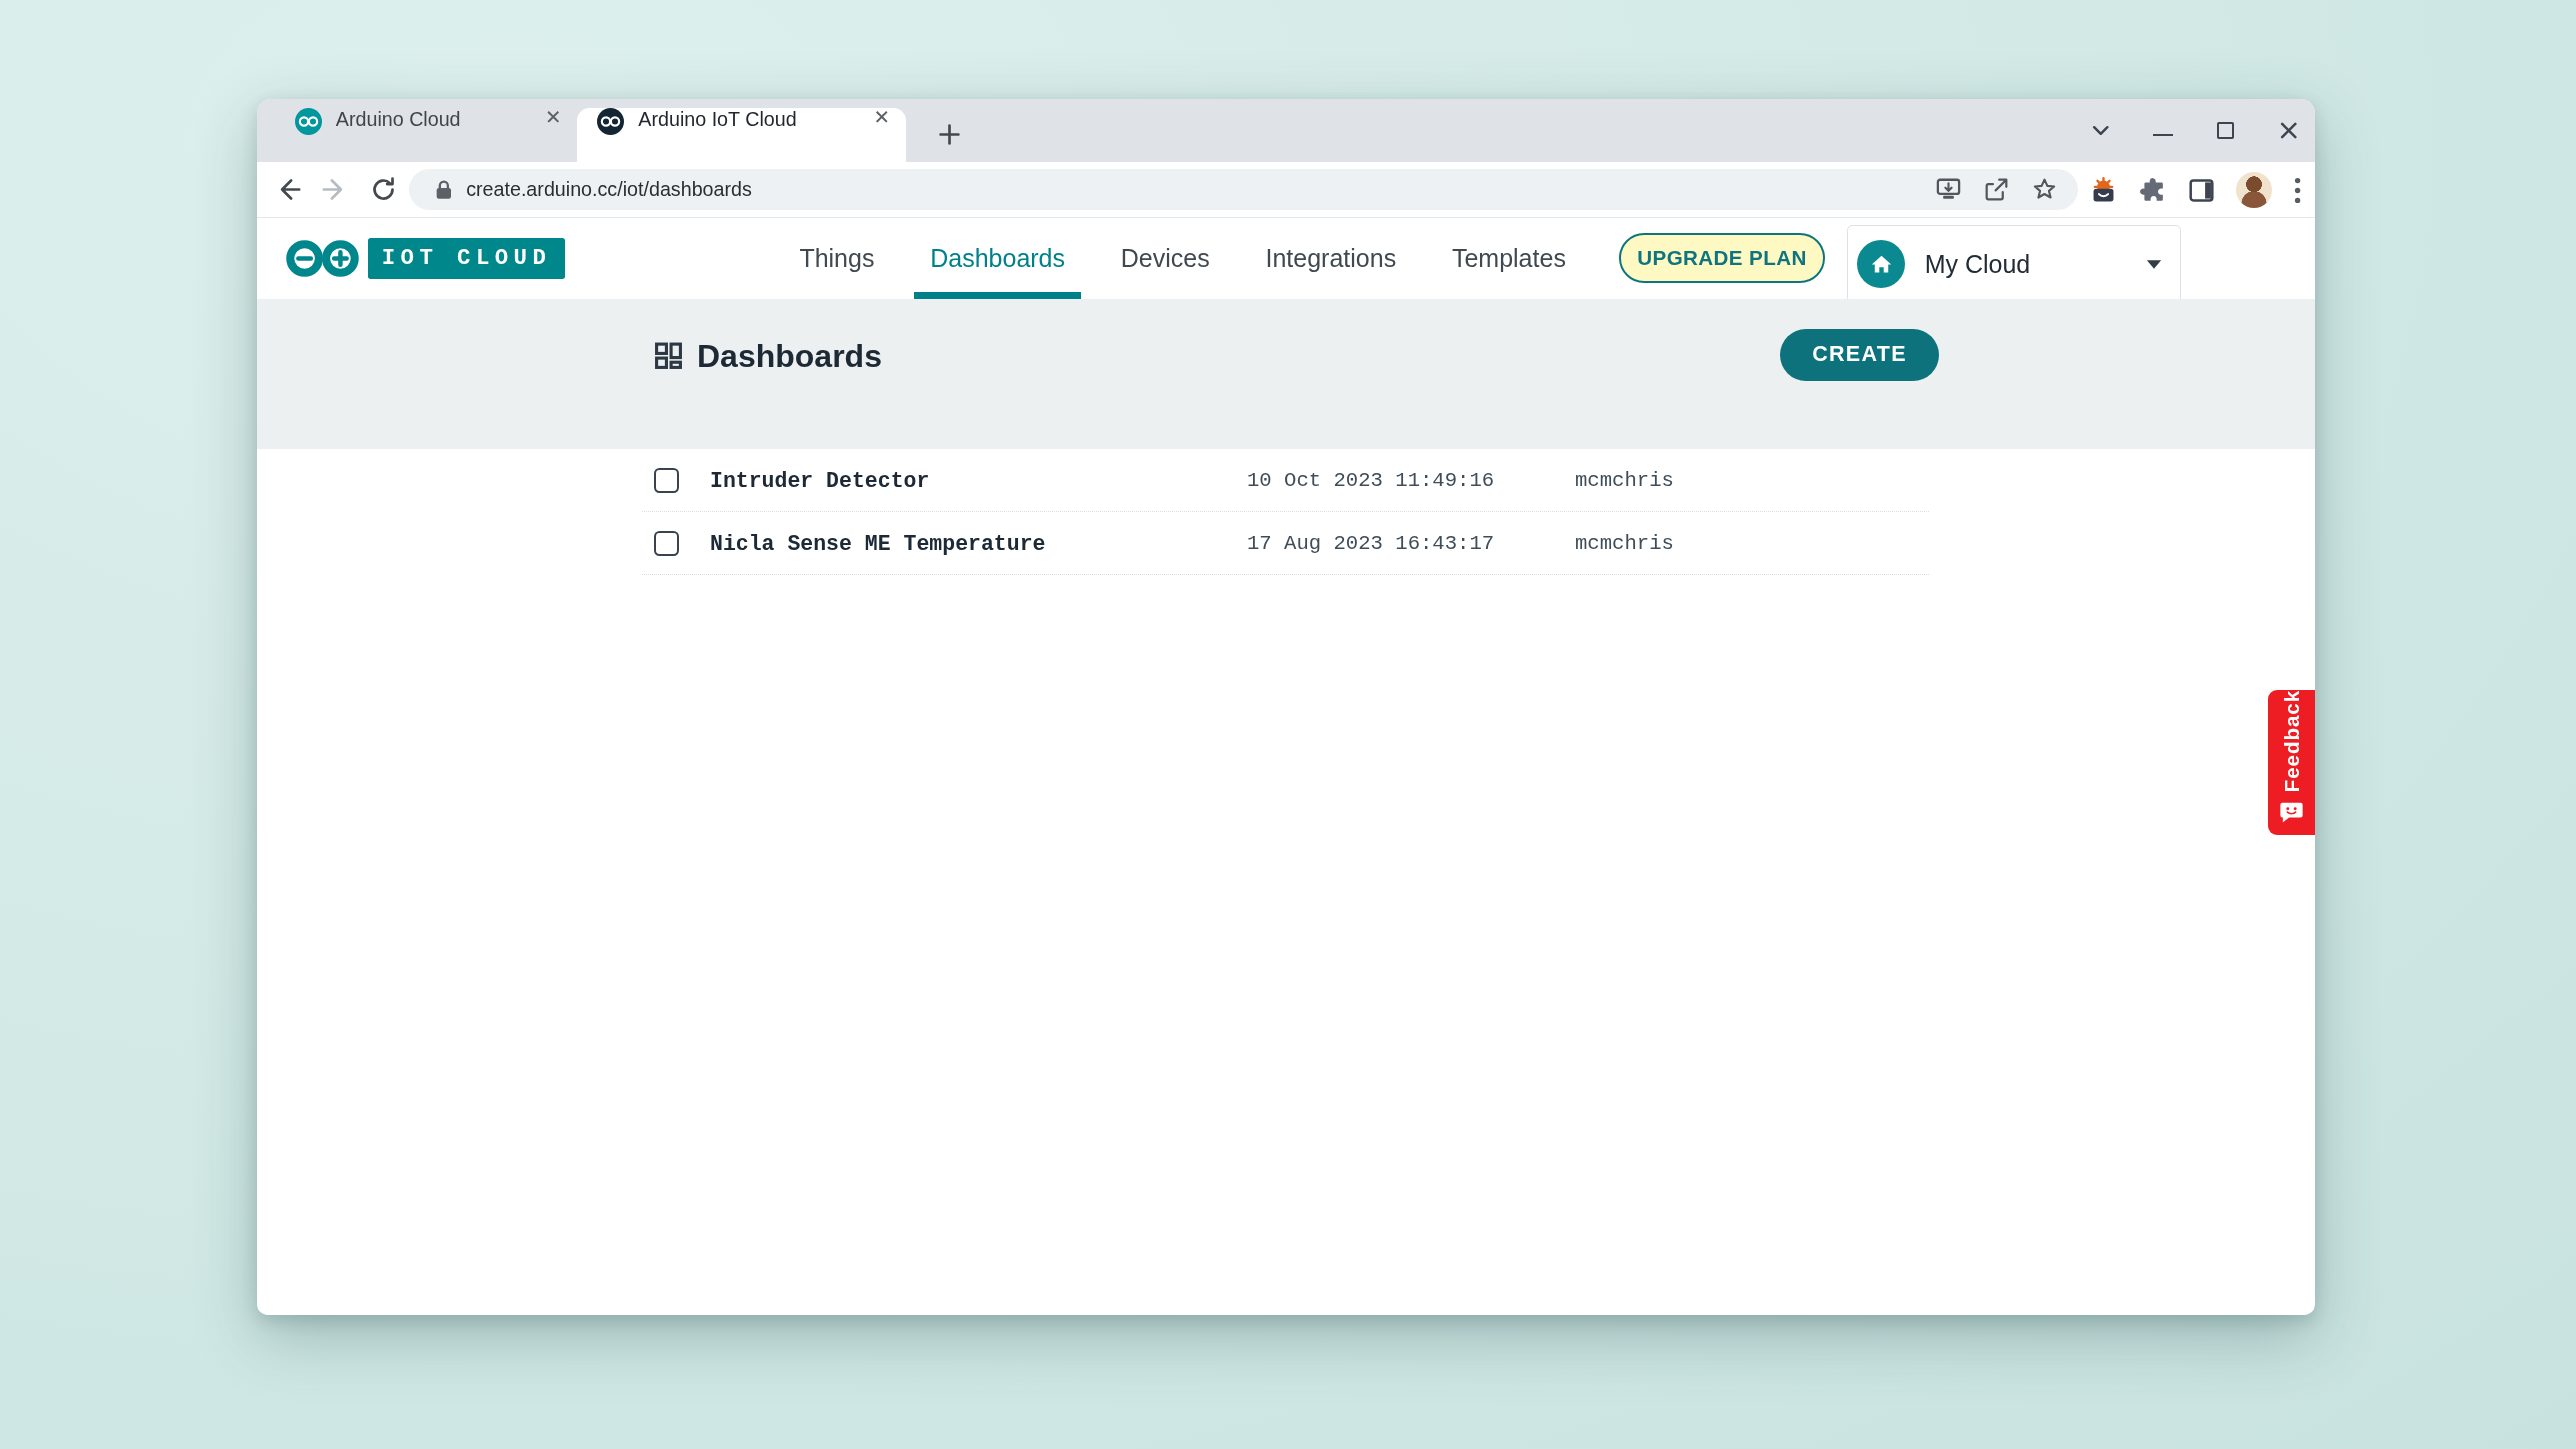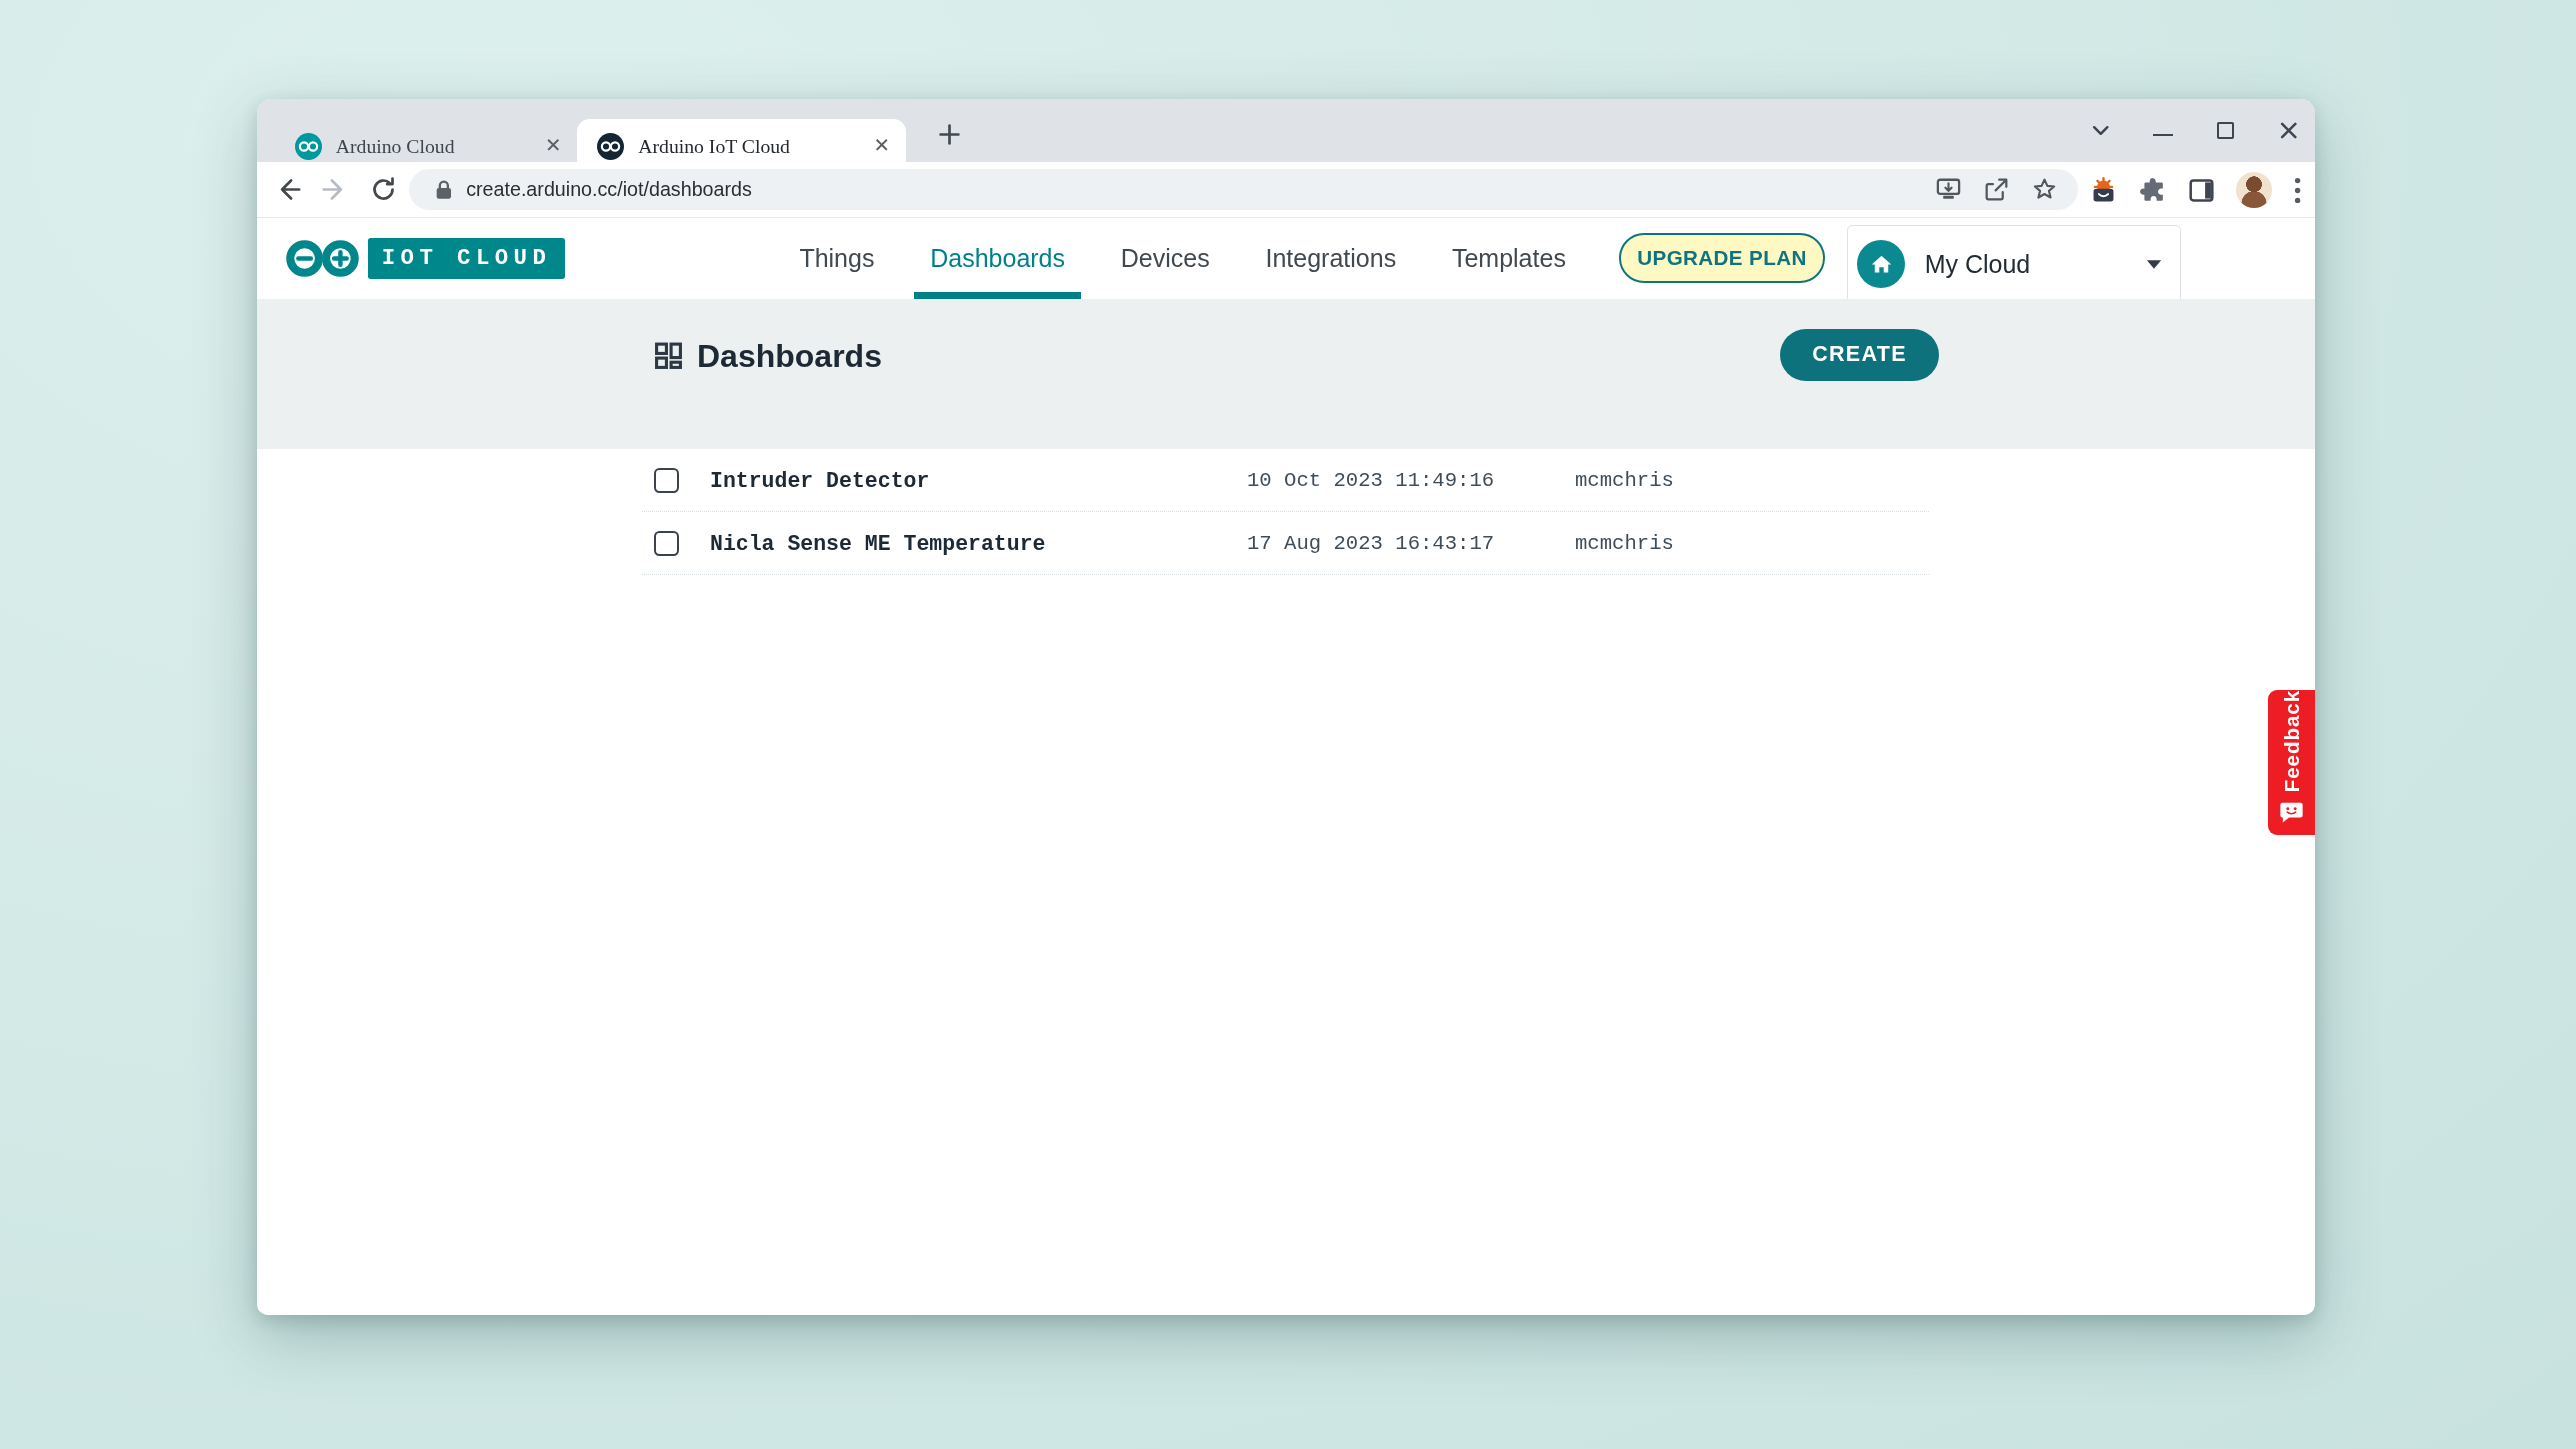--- a/index.html
+++ b/index.html
@@ -10,21 +10,21 @@
     position:relative;
   }
   .window {
     position:absolute; left:257px; top:99px; width:2058px; height:1216px;
     border-radius:14.3px 14.3px 10.7px 10.7px;
     box-shadow:0 21.5px 63px rgba(40,80,80,.30), 0 5.4px 16px rgba(40,80,80,.18);
     background:#fff; overflow:hidden;
   }
   
   .tabbar { position:relative; height:63px; background:#dfe2e6; }
-  .tab { position:absolute; top:20px; height:54px; display:flex; align-items:center; padding:0 16px; cursor:pointer;font-family:Liberation Serif, serif; }
+  .tab { position:absolute; top:9px; height:54px; display:flex; align-items:flex-start; padding:0 16px; cursor:pointer; }
   .tab .favicon { width:27px; height:27px; flex:0 0 auto; }
   .tab .tab-label { font-size:19.7px; color:#3f454b; margin-left:14.3px; white-space:nowrap; overflow:hidden; flex:1; }
   .tab .tab-close { font-size:19.7px; color:#5a6065; margin-left:12.5px; line-height:1; }
   .tab.inactive { left:21.5px; width:299px; }
   .tab.active { left:320px; width:329px; background:#fff; border-radius:12.5px 12.5px 0 0;padding-left:20px; }
   .tab.active .tab-label { color:#23282e; }
   .newtab { position:absolute; left:676px; top:19.7px; width:32px; height:32px; display:flex; align-items:center; justify-content:center; color:#44494f; cursor:pointer; }
   .wincontrols { position:absolute; right:16px; top:0; height:63px; display:flex; align-items:center; gap:41px; color:#3c4550; }
   .wc { width:21.5px; height:21.5px; display:flex; align-items:center; justify-content:center; cursor:pointer; }
   .wc-min { width:19.7px; height:2.7px; background:#3c4550; align-self:center; margin-top:9px; }

